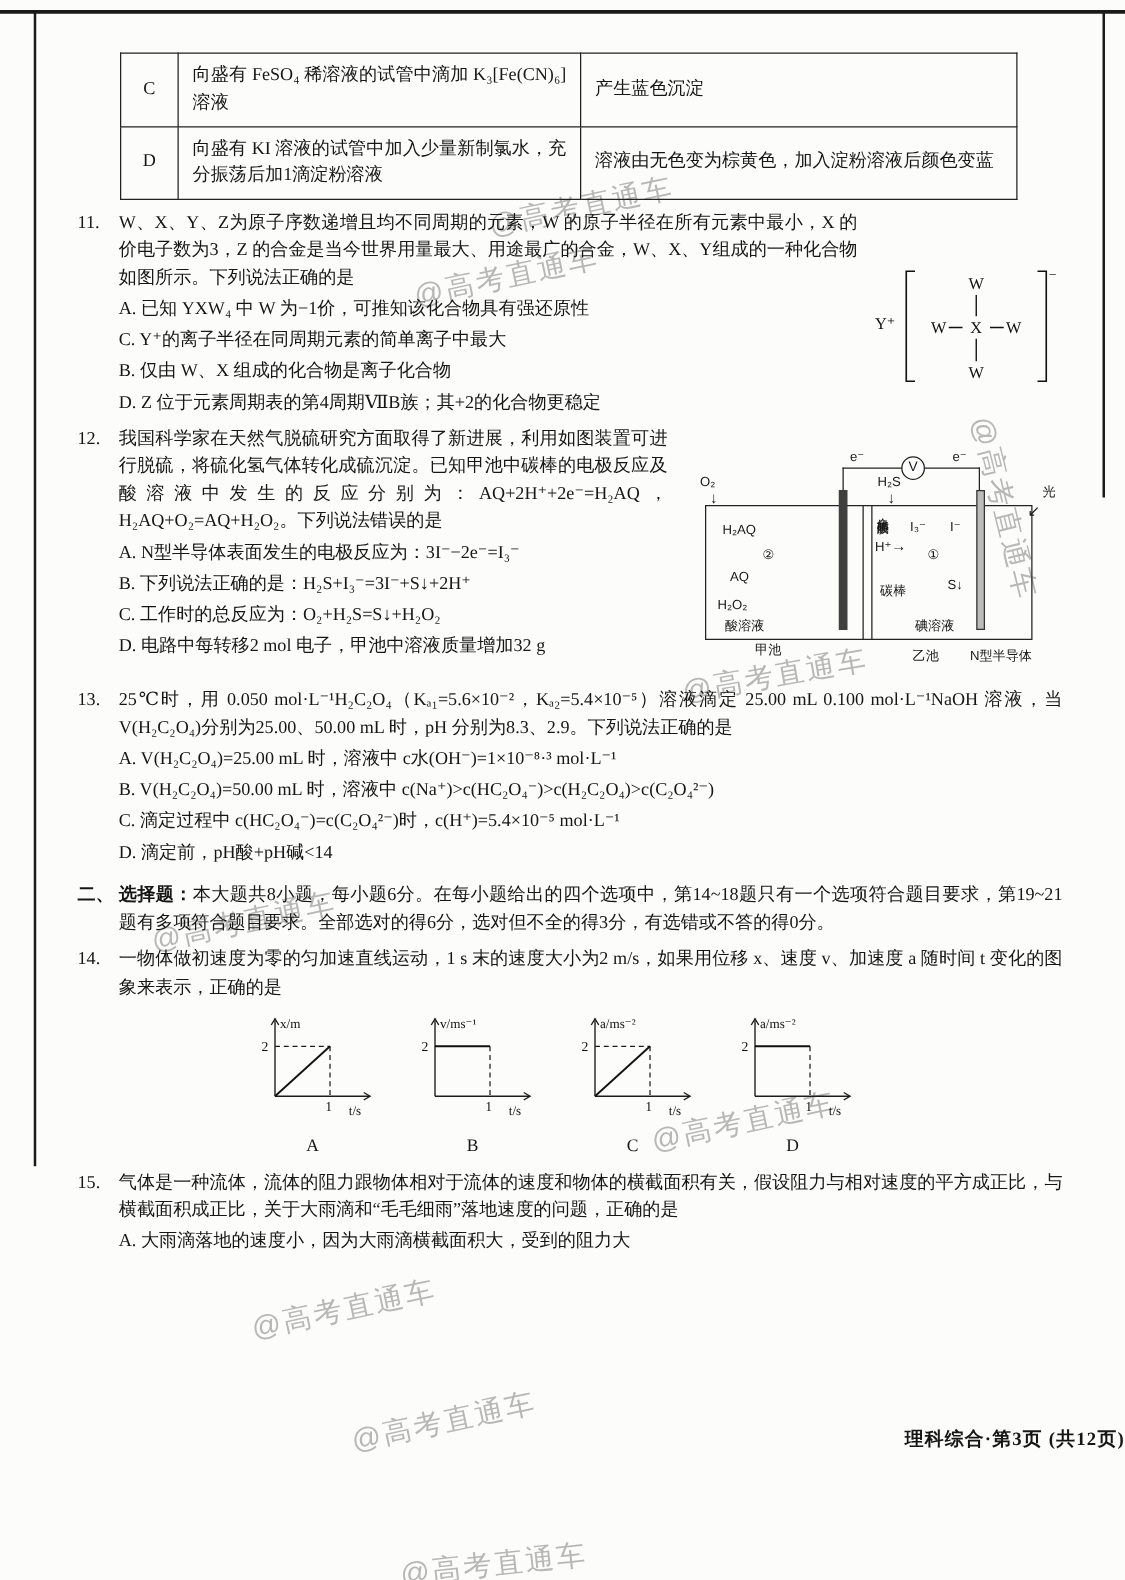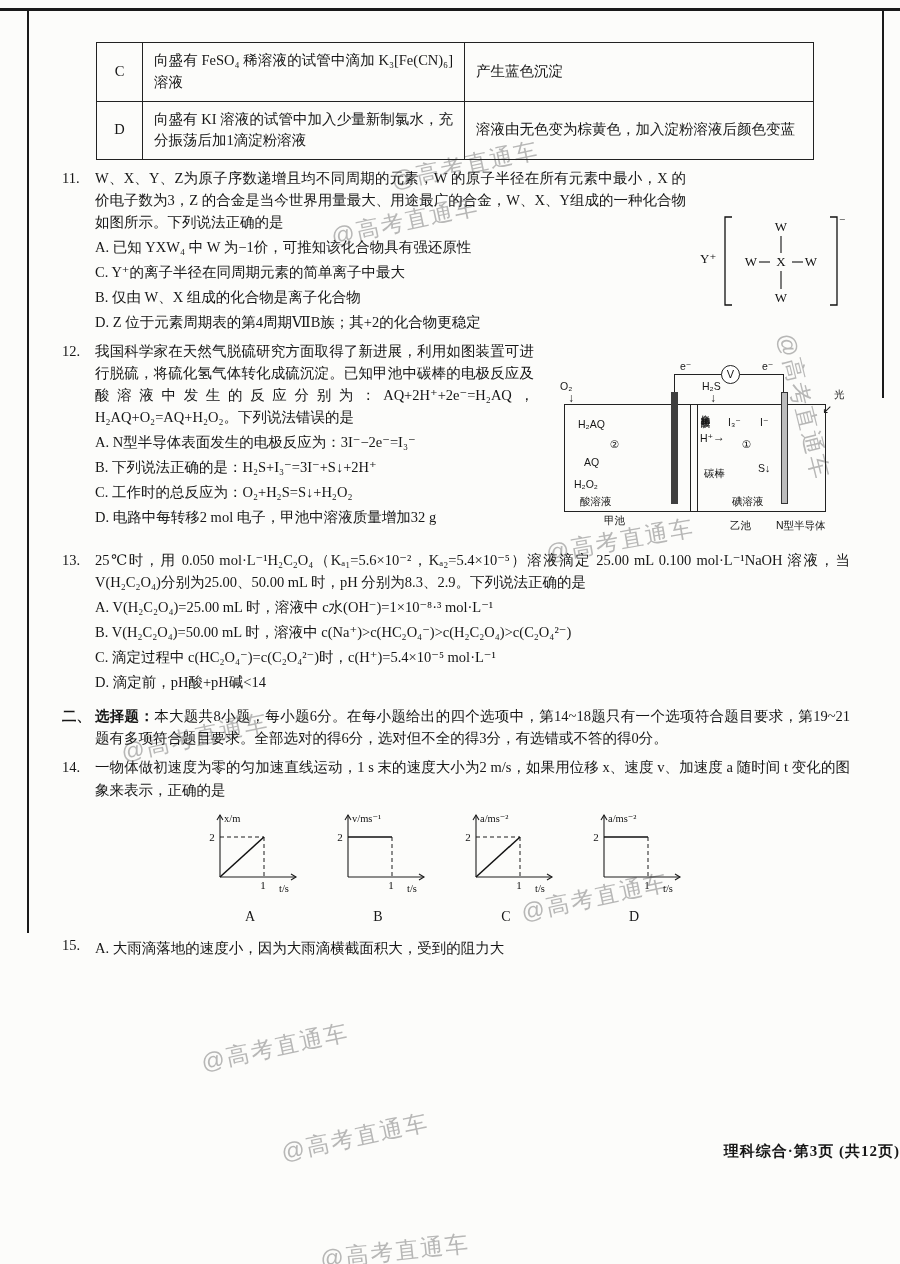--- a/index.html
+++ b/index.html
@@ -263,20 +263,21 @@
           <div class="gletter">D</div>
         </div>
 
       </div>
     </div>
 
     <div class="question">
       <div class="q-flex">
         <span class="q-num">15.</span>
         <div class="q-body">
+          <div class="stem">气体是一种流体，流体的阻力跟物体相对于流体的速度和物体的横截面积有关，假设阻力与相对速度的平方成正比，与横截面积成正比，关于大雨滴和“毛毛细雨”落地速度的问题，正确的是</div>
           <div class="opt">A. 大雨滴落地的速度小，因为大雨滴横截面积大，受到的阻力大</div>
         </div>
       </div>
     </div>
 
   </div>
 
   <div class="footer">理科综合·第3页 (共12页)</div>
 
 </div>

